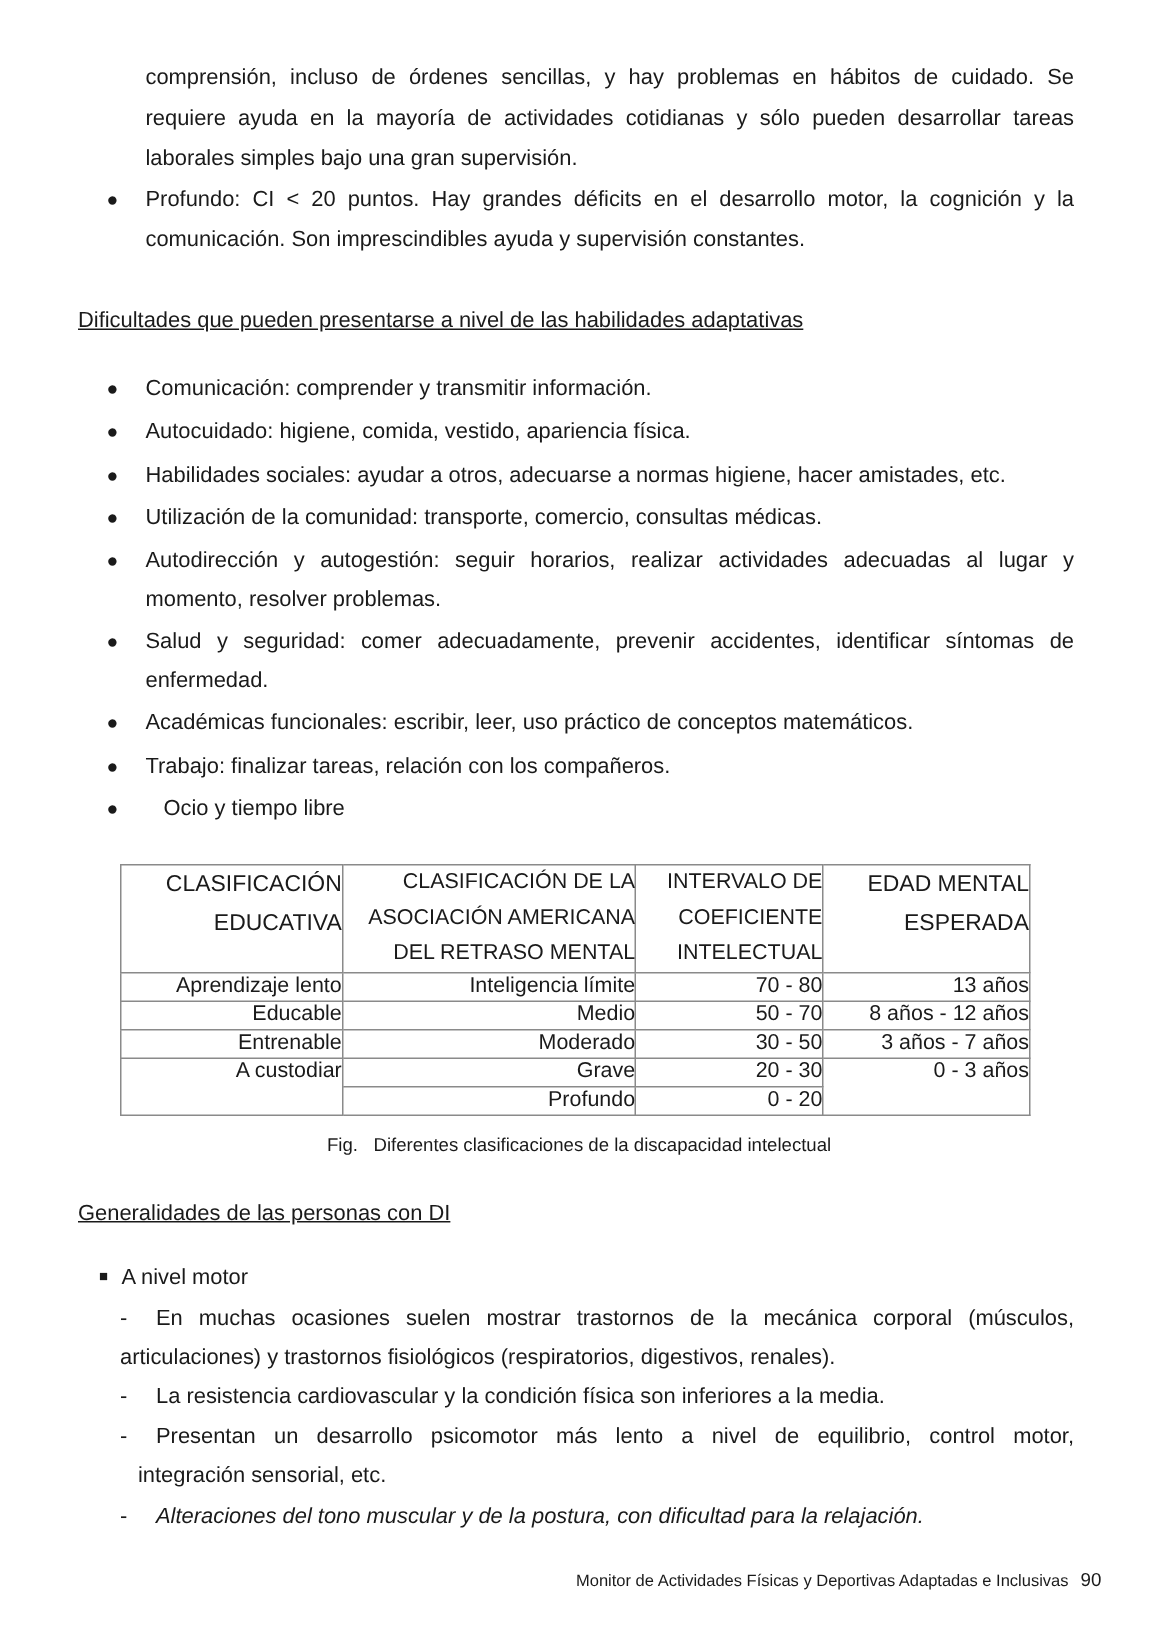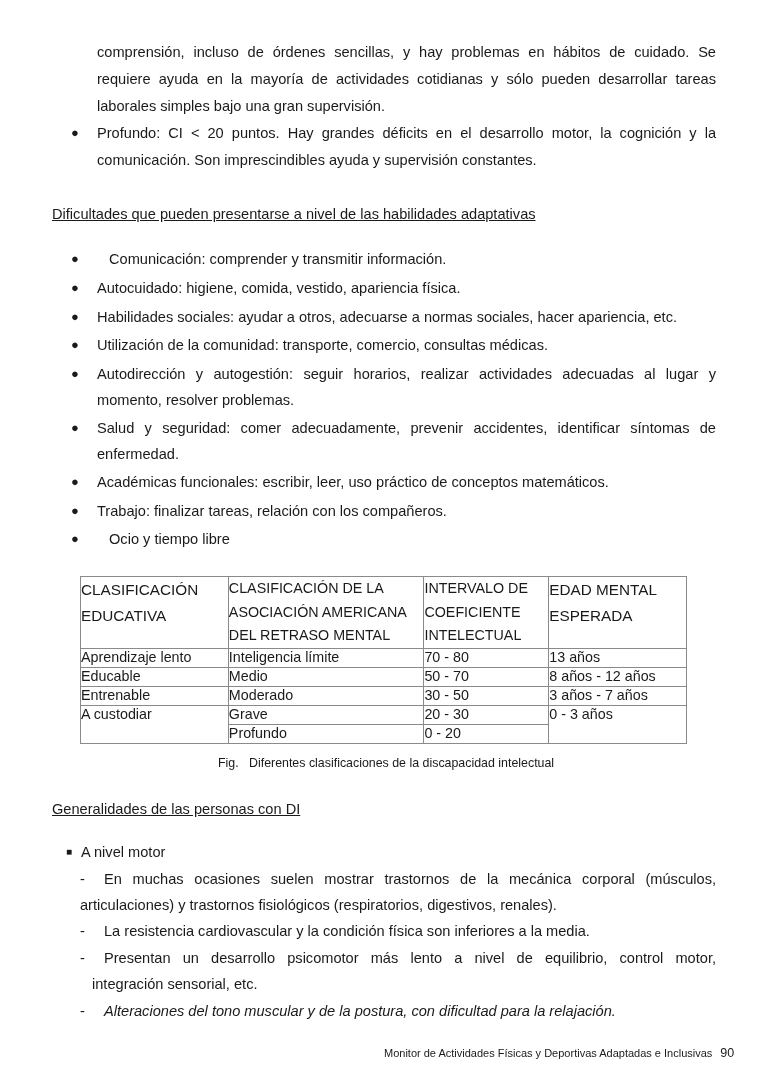--- a/index.html
+++ b/index.html
@@ -4,21 +4,21 @@
 <style>
   html, body { margin:0; padding:0; background:#ffffff; }
   body { width:768px; height:1085px; position:relative; overflow:hidden;
          font-family:"Liberation Sans", sans-serif; color:#1a1a1a; font-size:14.6px; }
   .line { position:absolute; white-space:nowrap; line-height:18px; }
   .just { text-align:justify; text-align-last:justify; white-space:normal; }
   .bullet { position:absolute; left:71px; font-size:13px; line-height:18px; }
   .heading { position:absolute; left:52px; text-decoration:underline; white-space:nowrap; line-height:18px; }
   table.cls { position:absolute; left:80px; top:576px; width:607px; border-collapse:collapse;
               font-size:14.3px; }
-  table.cls td, table.cls th { border:1px solid #8a8a8a; text-align:left; padding:0; font-weight:normal; vertical-align:top; }
+  table.cls td, table.cls th { border:1px solid #8a8a8a; text-align:right; padding:0; font-weight:normal; vertical-align:top; }
   table.cls th { line-height:23.5px; }
   table.cls th.big { font-size:15.3px; line-height:26px; padding-top:0; }
   table.cls td { line-height:17.5px; height:18px; }
   .caption { position:absolute; left:201px; top:756px; font-size:12.4px; white-space:nowrap;margin-left:17px; }
   .footer { position:absolute; left:384px; top:1046px; font-size:11px; white-space:nowrap; }
   .footer .num { font-size:12.5px; margin-left:8px; }
   .dash { position:absolute; left:80px; line-height:18px; }
 </style>
 </head>
 <body>
@@ -27,27 +27,27 @@
 <div class="line just" style="left:97px;top:70px;width:619px;">requiere ayuda en la mayoría de actividades cotidianas y sólo pueden desarrollar tareas</div>
 <div class="line" style="left:97px;top:97px;">laborales simples bajo una gran supervisión.</div>
 
 <span class="bullet" style="top:124px;">●</span>
 <div class="line just" style="left:97px;top:124px;width:619px;">Profundo: CI &lt; 20 puntos. Hay grandes déficits en el desarrollo motor, la cognición y la</div>
 <div class="line" style="left:97px;top:151px;">comunicación. Son imprescindibles ayuda y supervisión constantes.</div>
 
 <div class="heading" style="top:205px;">Dificultades que pueden presentarse a nivel de las habilidades adaptativas</div>
 
 <span class="bullet" style="top:250px;">●</span>
-<div class="line" style="left:109px;top:250px;">Comunicación: comprender y transmitir información.</div>
+<div class="line" style="left:97px;top:250px;">Comunicación: comprender y transmitir información.</div>
 
 <span class="bullet" style="top:279px;">●</span>
 <div class="line" style="left:97px;top:279px;">Autocuidado: higiene, comida, vestido, apariencia física.</div>
 
 <span class="bullet" style="top:308px;">●</span>
-<div class="line" style="left:97px;top:308px;">Habilidades sociales: ayudar a otros, adecuarse a normas sociales, hacer apariencia, etc.</div>
+<div class="line" style="left:97px;top:308px;">Habilidades sociales: ayudar a otros, adecuarse a normas higiene, hacer amistades, etc.</div>
 
 <span class="bullet" style="top:336px;">●</span>
 <div class="line" style="left:97px;top:336px;">Utilización de la comunidad: transporte, comercio, consultas médicas.</div>
 
 <span class="bullet" style="top:365px;">●</span>
 <div class="line just" style="left:97px;top:365px;width:619px;">Autodirección y autogestión: seguir horarios, realizar actividades adecuadas al lugar y</div>
 <div class="line" style="left:97px;top:391px;">momento, resolver problemas.</div>
 
 <span class="bullet" style="top:419px;">●</span>
 <div class="line just" style="left:97px;top:419px;width:619px;">Salud y seguridad: comer adecuadamente, prevenir accidentes, identificar síntomas de</div>

